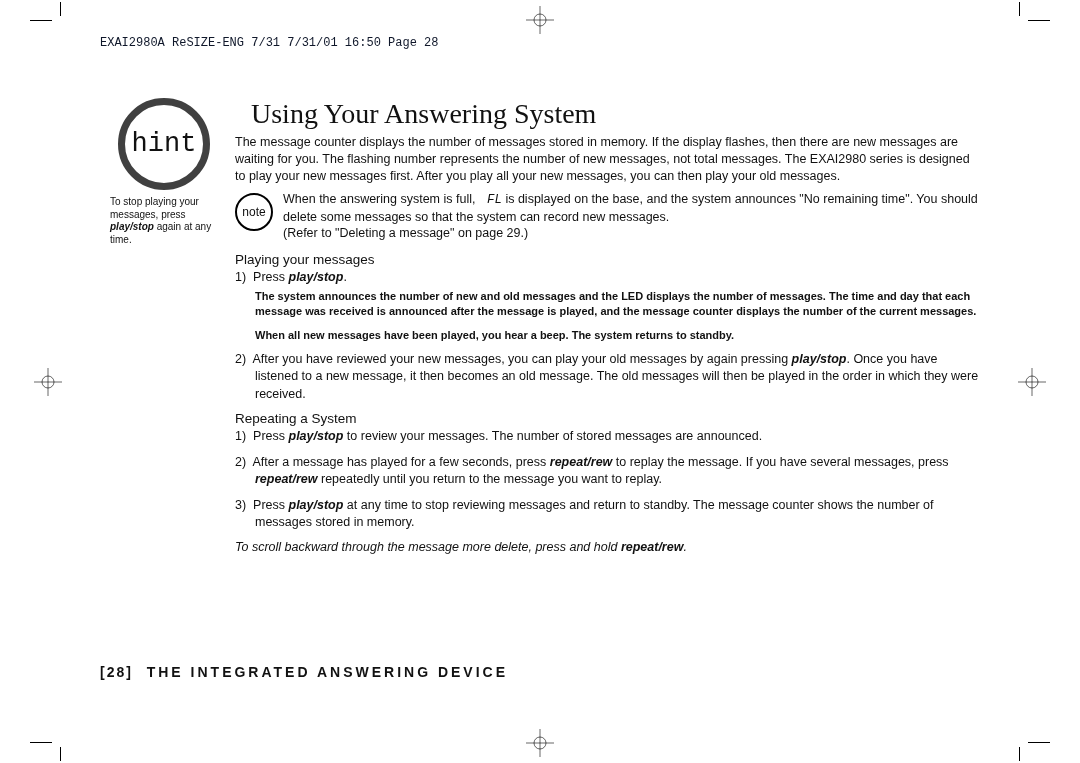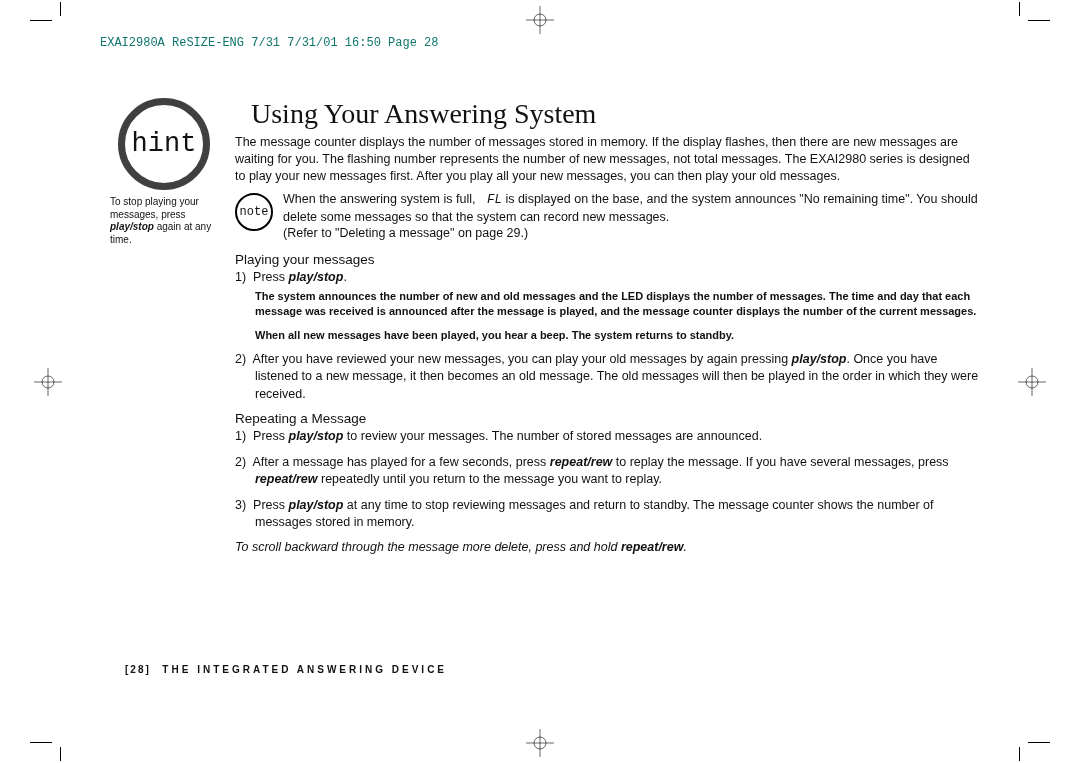--- a/index.html
+++ b/index.html
@@ -23,21 +23,21 @@
   .cropmark .h { position:absolute; height:1px; background:#000; }
   .cropmark .v { position:absolute; width:1px; background:#000; }
 
   .slug {
     position: absolute;
     top: 36px;
     left: 100px;
     font-family: "Courier New", monospace;
     font-size: 12px;
     letter-spacing: 0px;
-    color:#0f766e;
+    color:#0f172a;
   }
 
   .page {
     position: absolute;
     left: 110px;
     top: 98px;
     width: 870px;
   }
 
   .hint-col {
@@ -88,21 +88,21 @@
   }
   .note-badge {
     width: 34px;
     height: 34px;
     min-width:34px;
     border: 2.5px solid #000;
     border-radius: 50%;
     display: flex;
     align-items: center;
     justify-content: center;
-    font-family: Liberation Mono, monospace;
+    font-family: Liberation Sans, sans-serif;
     font-size: 12px;
     margin-top: 2px;
   }
   .note-body {
     font-size: 12.5px;
     line-height: 1.35;
   }
   .fl { font-family: "Courier New", monospace; font-style: italic; margin-left: 8px; }
 
   h3.sub {
@@ -137,23 +137,23 @@
   }
   .ps { font-style: italic; font-weight: bold; }
   .tip {
     font-size: 12.5px;
     font-style: italic;
     margin: 8px 0 0 0;
   }
 
   .footer {
     position: absolute;
-    left: 125px;
+    left: 100px;
     top: 664px;
-    font-size: 10px;
+    font-size: 14px;
     letter-spacing: 3px;
     font-weight: bold;
   }
   .footer .pg { letter-spacing: 2px; }
 </style>
 </head>
 <body>
 
 <div class="cropmark" style="left:60px; top:20px;">
   <div class="h" style="left:-30px; top:0; width:22px;"></div>
@@ -222,21 +222,21 @@
       <li>
         <span>Press </span><span class="ps">play/stop</span><span>.</span>
         <div class="sub-p" style="padding-left:0; text-indent:0; margin-top:2px;">The system announces the number of new and old messages and the LED displays the number of messages. The time and day that each message was received is announced after the message is played, and the message counter displays the number of the current messages.</div>
         <div class="sub-p" style="padding-left:0; text-indent:0;">When all new messages have been played, you hear a beep. The system returns to standby.</div>
       </li>
       <li>
         <span>After you have reviewed your new messages, you can play your old messages by again pressing </span><span class="ps">play/stop</span><span>. Once you have listened to a new message, it then becomes an old message. The old messages will then be played in the order in which they were received.</span>
       </li>
     </ol>
 
-    <h3 class="sub">Repeating a Message</h3>
+    <h3 class="sub">Repeating a System</h3>
     <ol class="steps">
       <li>
         <span>Press </span><span class="ps">play/stop</span><span> to review your messages. The number of stored messages are announced.</span>
       </li>
       <li>
         <span>After a message has played for a few seconds, press </span><span class="ps">repeat/rew</span><span> to replay the message. If you have several messages, press </span><span class="ps">repeat/rew</span><span> repeatedly until you return to the message you want to replay.</span>
       </li>
       <li>
         <span>Press </span><span class="ps">play/stop</span><span> at any time to stop reviewing messages and return to standby. The message counter shows the number of messages stored in memory.</span>
       </li>

